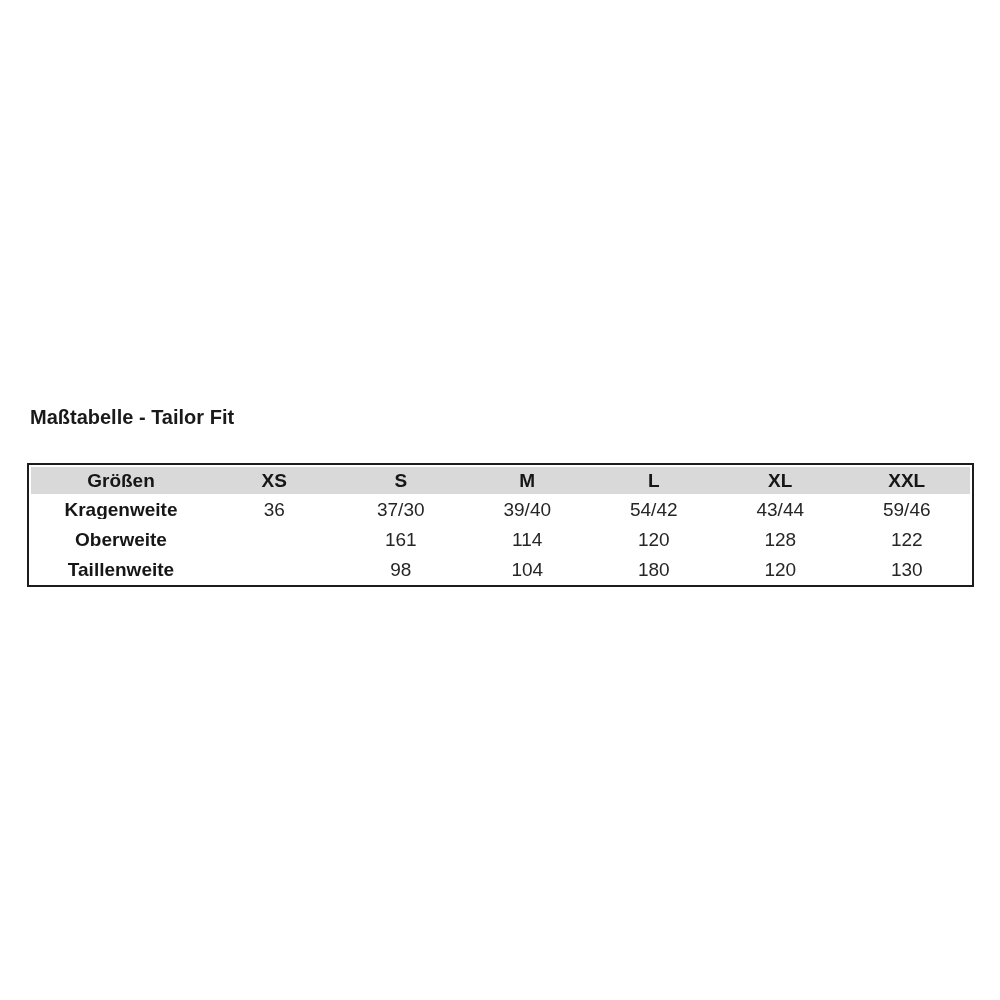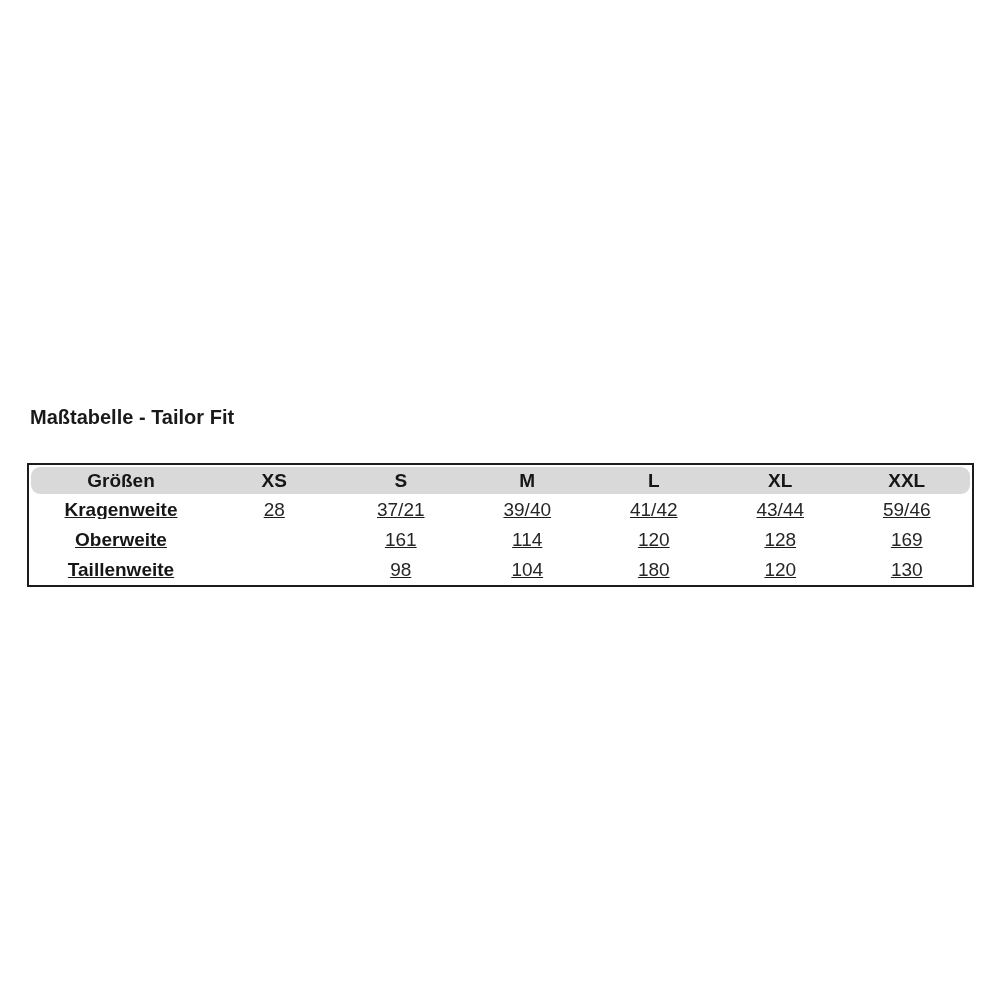--- a/index.html
+++ b/index.html
@@ -36,25 +36,23 @@
     padding: 2px 2px 1px 2px;
   }
   .grid-row {
     display: grid;
     grid-template-columns: 180px repeat(6, 1fr);
     align-items: center;
   }
   .header-row {
     background: #d9d9d9;
     height: 27px;
-    border-radius: 9px;
   }
   .data-row {
     height: 30px;
-    text-decoration: underline;
   }
   .cell {
     text-align: center;
     font-size: 19px;
     line-height: 1;
     white-space: nowrap;
     overflow: hidden;
   }
   .cell.bold {
     font-weight: bold;
@@ -79,36 +77,36 @@
       <div class="cell bold">XS</div>
       <div class="cell bold">S</div>
       <div class="cell bold">M</div>
       <div class="cell bold">L</div>
       <div class="cell bold">XL</div>
       <div class="cell bold">XXL</div>
     </div>
 
     <div class="grid-row data-row">
       <div class="cell bold">Kragenweite</div>
-      <div class="cell value">28</div>
-      <div class="cell value">37/21</div>
+      <div class="cell value">36</div>
+      <div class="cell value">37/30</div>
       <div class="cell value">39/40</div>
-      <div class="cell value">41/42</div>
+      <div class="cell value">54/42</div>
       <div class="cell value">43/44</div>
       <div class="cell value">59/46</div>
     </div>
 
     <div class="grid-row data-row">
       <div class="cell bold">Oberweite</div>
       <div class="cell value"></div>
       <div class="cell value">161</div>
       <div class="cell value">114</div>
       <div class="cell value">120</div>
       <div class="cell value">128</div>
-      <div class="cell value">169</div>
+      <div class="cell value">122</div>
     </div>
 
     <div class="grid-row data-row">
       <div class="cell bold">Taillenweite</div>
       <div class="cell value"></div>
       <div class="cell value">98</div>
       <div class="cell value">104</div>
       <div class="cell value">180</div>
       <div class="cell value">120</div>
       <div class="cell value">130</div>

